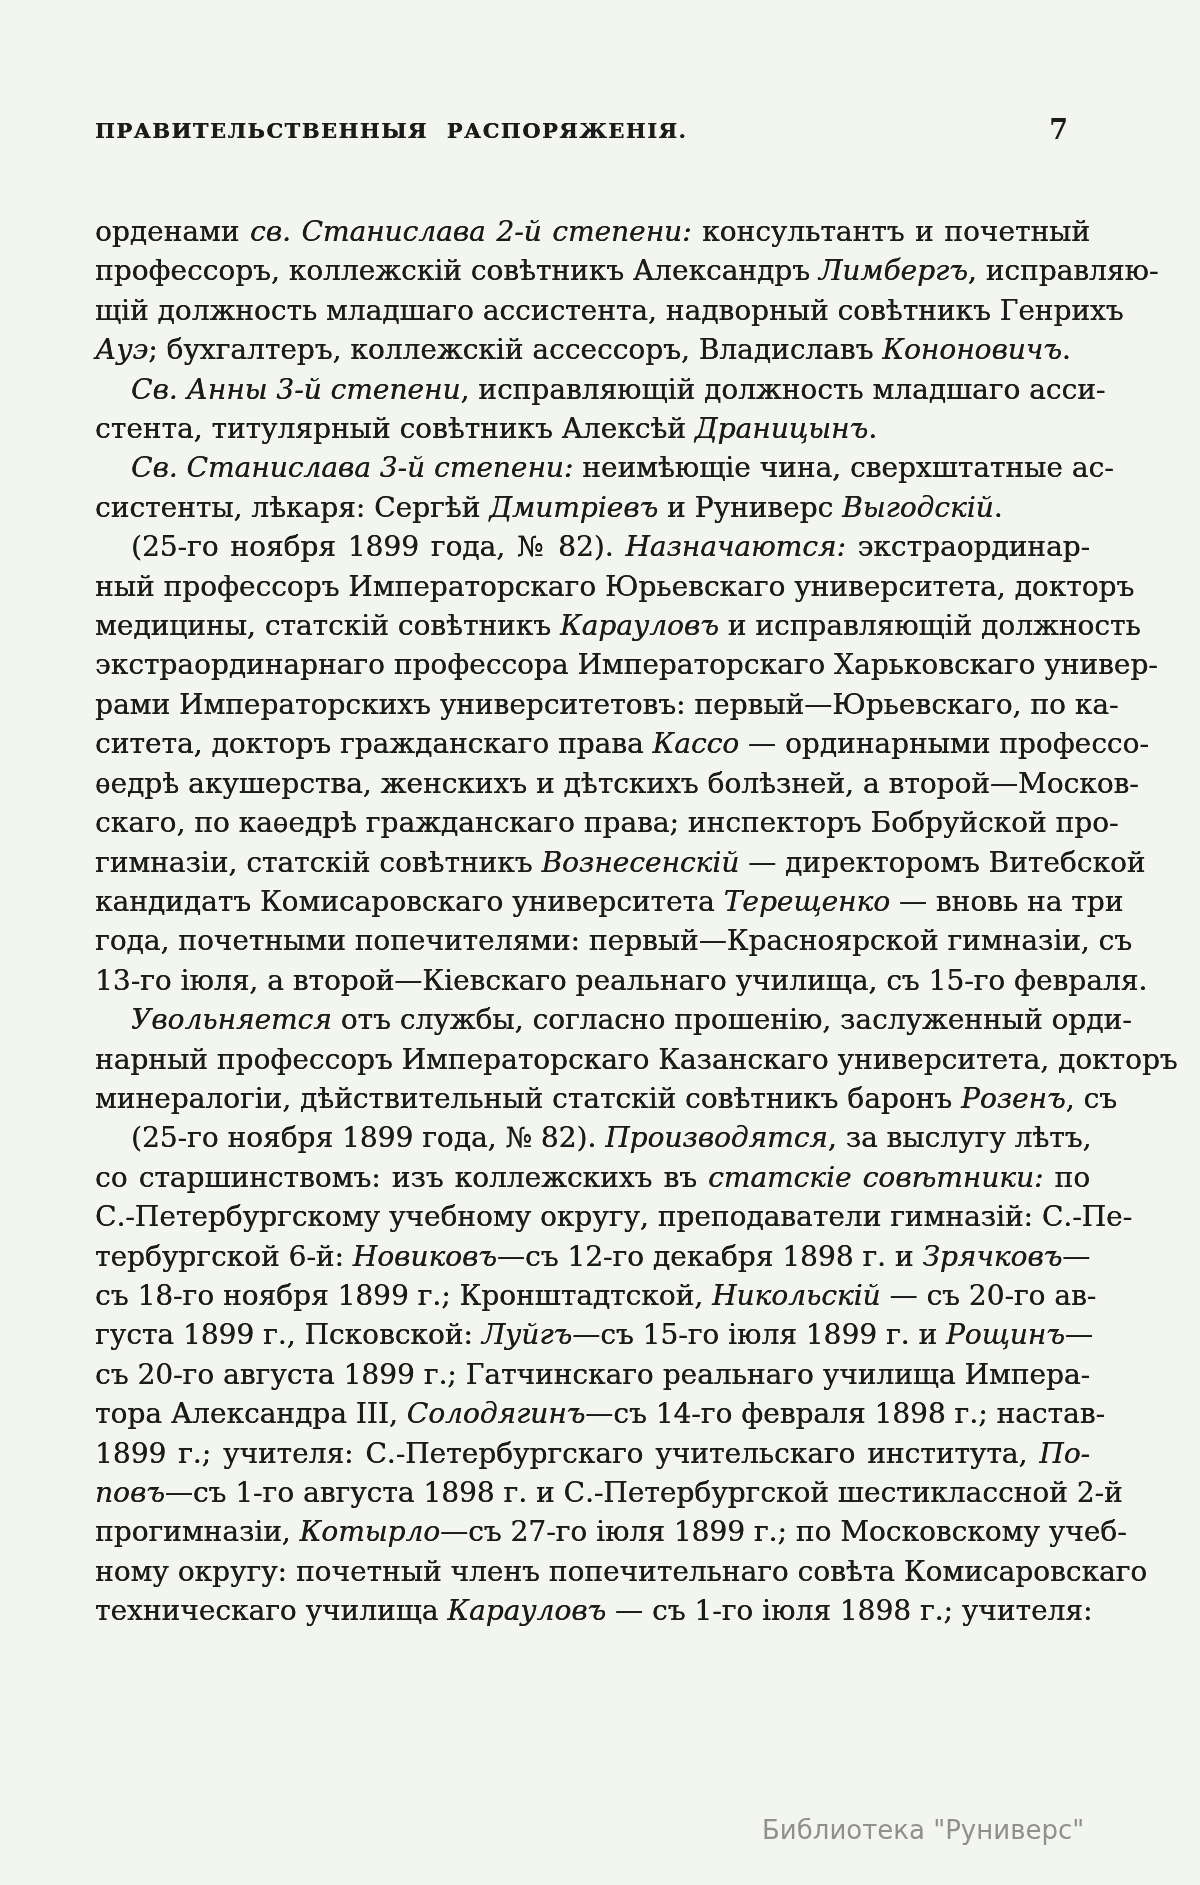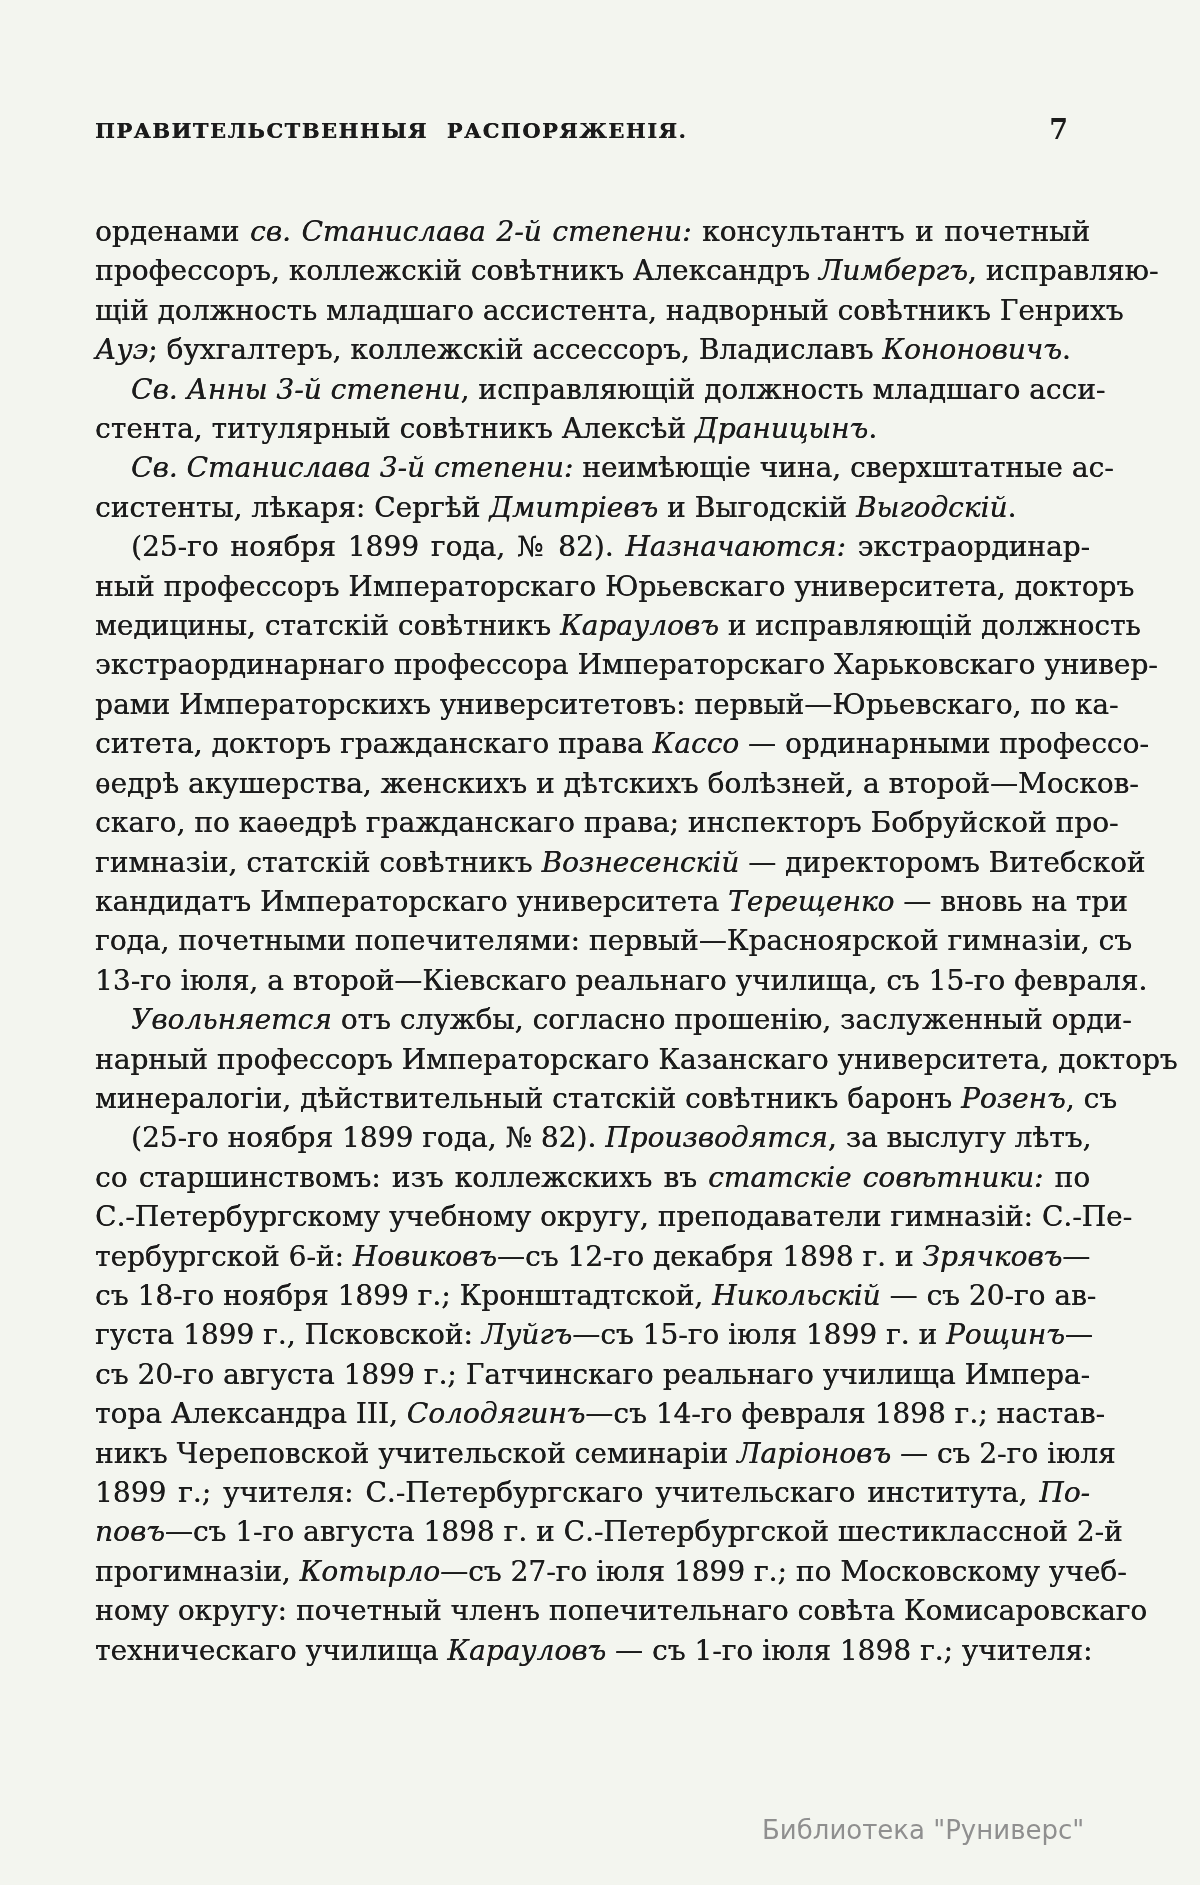--- a/index.html
+++ b/index.html
@@ -59,45 +59,44 @@
 </div>
 
 <div class="doc-body">
     <div class="line"><span>орденами </span><span class="it">св. Станислава 2-й степени:</span><span> консультантъ и почетный</span></div>
     <div class="line"><span>профессоръ, коллежскій совѣтникъ Александръ </span><span class="it">Лимбергъ</span><span>, исправляю-</span></div>
     <div class="line"><span>щій должность младшаго ассистента, надворный совѣтникъ Генрихъ</span></div>
     <div class="line last"><span class="it">Ауэ</span><span>; бухгалтеръ, коллежскій ассессоръ, Владиславъ </span><span class="it">Кононовичъ</span><span>.</span></div>
     <div class="line indent"><span class="it">Св. Анны 3-й степени</span><span>, исправляющій должность младшаго асси-</span></div>
     <div class="line last"><span>стента, титулярный совѣтникъ Алексѣй </span><span class="it">Драницынъ</span><span>.</span></div>
     <div class="line indent"><span class="it">Св. Станислава 3-й степени:</span><span> неимѣющіе чина, сверхштатные ас-</span></div>
-    <div class="line last"><span>систенты, лѣкаря: Сергѣй </span><span class="it">Дмитріевъ</span><span> и Выгодскій </span><span class="it">Выгодскій</span><span>.</span></div>
+    <div class="line last"><span>систенты, лѣкаря: Сергѣй </span><span class="it">Дмитріевъ</span><span> и Руниверс </span><span class="it">Выгодскій</span><span>.</span></div>
     <div class="line indent"><span>(25-го ноября 1899 года, № 82). </span><span class="it">Назначаются:</span><span> экстраординар-</span></div>
     <div class="line"><span>ный профессоръ Императорскаго Юрьевскаго университета, докторъ</span></div>
     <div class="line"><span>медицины, статскій совѣтникъ </span><span class="it">Карауловъ</span><span> и исправляющій должность</span></div>
     <div class="line"><span>экстраординарнаго профессора Императорскаго Харьковскаго универ-</span></div>
     <div class="line"><span>рами Императорскихъ университетовъ: первый—Юрьевскаго, по ка-</span></div>
     <div class="line"><span>ситета, докторъ гражданскаго права </span><span class="it">Кассо</span><span> — ординарными профессо-</span></div>
     <div class="line"><span>ѳедрѣ акушерства, женскихъ и дѣтскихъ болѣзней, а второй—Москов-</span></div>
     <div class="line"><span>скаго, по каѳедрѣ гражданскаго права; инспекторъ Бобруйской про-</span></div>
     <div class="line"><span>гимназіи, статскій совѣтникъ </span><span class="it">Вознесенскій</span><span> — директоромъ Витебской</span></div>
-    <div class="line"><span>кандидатъ Императорскаго университета </span><span class="it">Терещенко</span><span> — вновь на три</span></div>
+    <div class="line"><span>кандидатъ Комисаровскаго университета </span><span class="it">Терещенко</span><span> — вновь на три</span></div>
     <div class="line"><span>года, почетными попечителями: первый—Красноярской гимназіи, съ</span></div>
     <div class="line last"><span>13-го іюля, а второй—Кіевскаго реальнаго училища, съ 15-го февраля.</span></div>
     <div class="line indent"><span class="it">Увольняется</span><span> отъ службы, согласно прошенію, заслуженный орди-</span></div>
     <div class="line"><span>нарный профессоръ Императорскаго Казанскаго университета, докторъ</span></div>
     <div class="line"><span>минералогіи, дѣйствительный статскій совѣтникъ баронъ </span><span class="it">Розенъ</span><span>, съ</span></div>
     <div class="line indent"><span>(25-го ноября 1899 года, № 82). </span><span class="it">Производятся</span><span>, за выслугу лѣтъ,</span></div>
     <div class="line"><span>со старшинствомъ: изъ коллежскихъ въ </span><span class="it">статскіе совѣтники:</span><span> по</span></div>
     <div class="line"><span>С.-Петербургскому учебному округу, преподаватели гимназій: С.-Пе-</span></div>
     <div class="line"><span>тербургской 6-й: </span><span class="it">Новиковъ</span><span>—съ 12-го декабря 1898 г. и </span><span class="it">Зрячковъ</span><span>—</span></div>
     <div class="line"><span>съ 18-го ноября 1899 г.; Кронштадтской, </span><span class="it">Никольскій</span><span> — съ 20-го ав-</span></div>
     <div class="line"><span>густа 1899 г., Псковской: </span><span class="it">Луйгъ</span><span>—съ 15-го іюля 1899 г. и </span><span class="it">Рощинъ</span><span>—</span></div>
     <div class="line"><span>съ 20-го августа 1899 г.; Гатчинскаго реальнаго училища Импера-</span></div>
     <div class="line"><span>тора Александра III, </span><span class="it">Солодягинъ</span><span>—съ 14-го февраля 1898 г.; настав-</span></div>
-    <div class="line"><span>никъ Череповской учительской семинаріи </span><span class="it">Ларіоновъ</span><span> — съ 2-го іюля</span></div>
     <div class="line"><span>1899 г.; учителя: С.-Петербургскаго учительскаго института, </span><span class="it">По-</span></div>
     <div class="line"><span class="it">повъ</span><span>—съ 1-го августа 1898 г. и С.-Петербургской шестиклассной 2-й</span></div>
     <div class="line"><span>прогимназіи, </span><span class="it">Котырло</span><span>—съ 27-го іюля 1899 г.; по Московскому учеб-</span></div>
     <div class="line"><span>ному округу: почетный членъ попечительнаго совѣта Комисаровскаго</span></div>
     <div class="line"><span>техническаго училища </span><span class="it">Карауловъ</span><span> — съ 1-го іюля 1898 г.; учителя:</span></div>
   </div>
 
 <div class="watermark">Библиотека "Руниверс"</div>
 
 </body></html>

